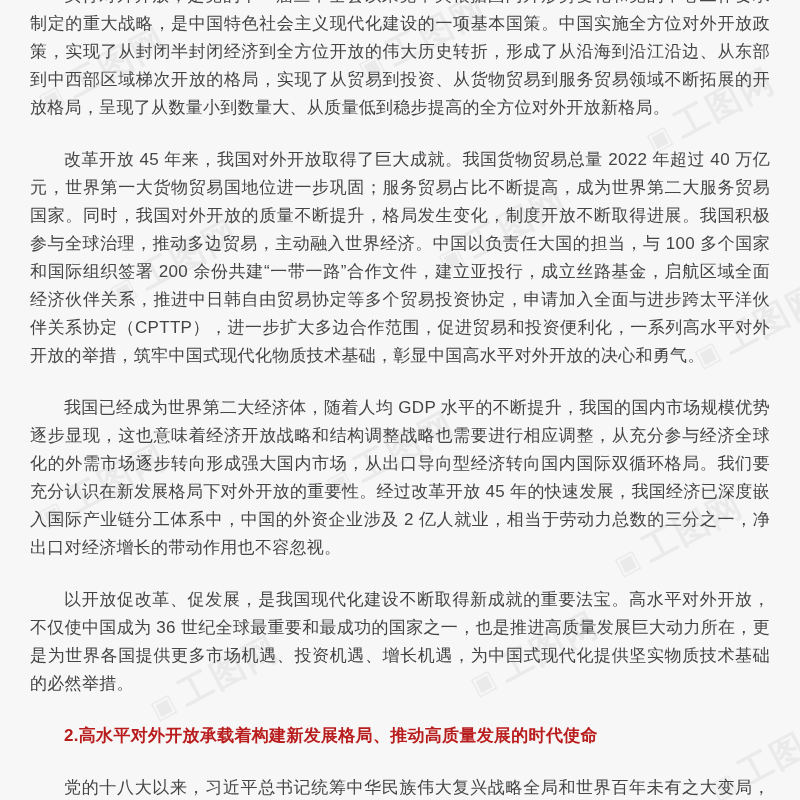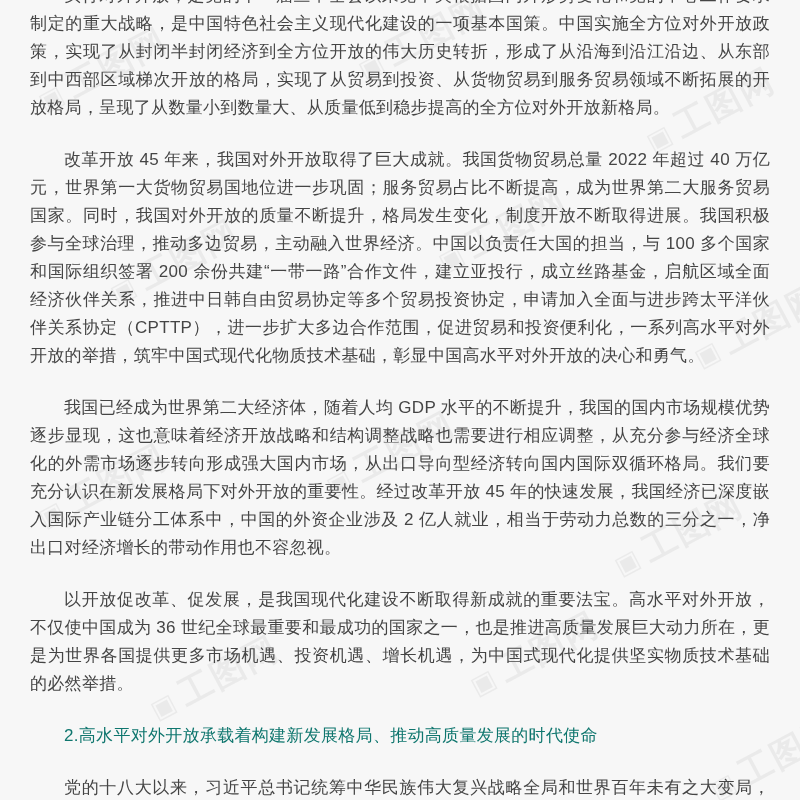--- a/index.html
+++ b/index.html
@@ -66,22 +66,22 @@
     font-size: 17px;
     line-height: 28px;
     color: #454545;
     text-align: justify;
     text-indent: 2em;
     letter-spacing: 0.3px;
     font-weight: normal;
   }
   .doc > :first-child { margin-top: 0; }
   .doc h2 {
-    font-weight: normal;
-    color: #0f766e;
+    font-weight: bold;
+    color: #b91c1c;
   }
 </style>
 </head>
 <body>
 
 <div class="page">
 
   <div class="watermark-layer">
     <span class="wm"><i class="wm-logo">▣</i><em>工图网</em></span>
     <span class="wm"><i class="wm-logo">▣</i><em>工图网</em></span>

